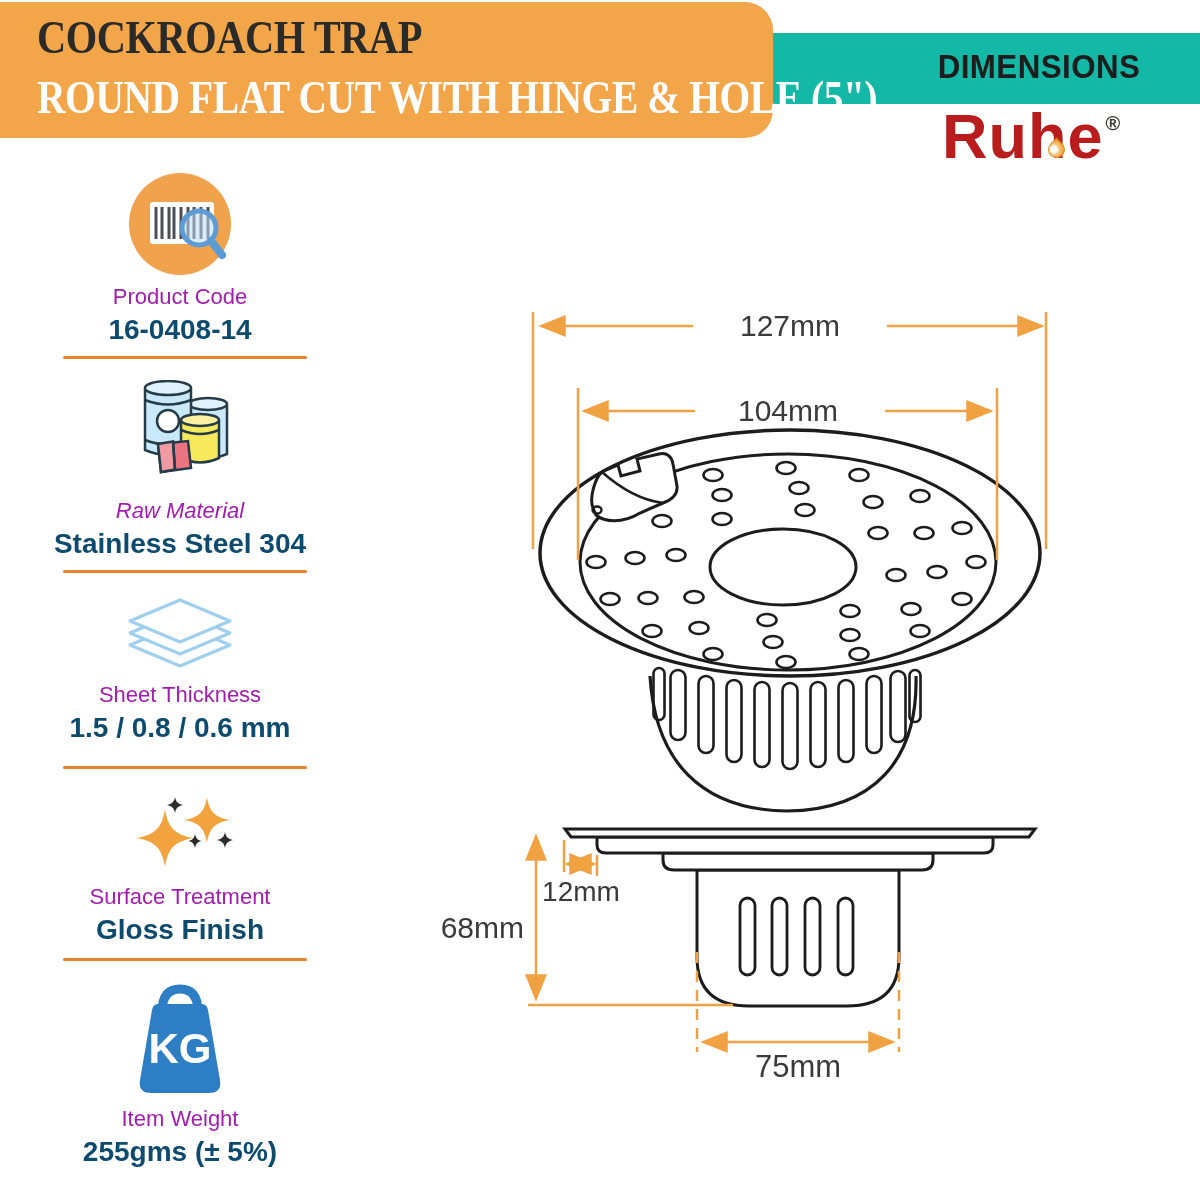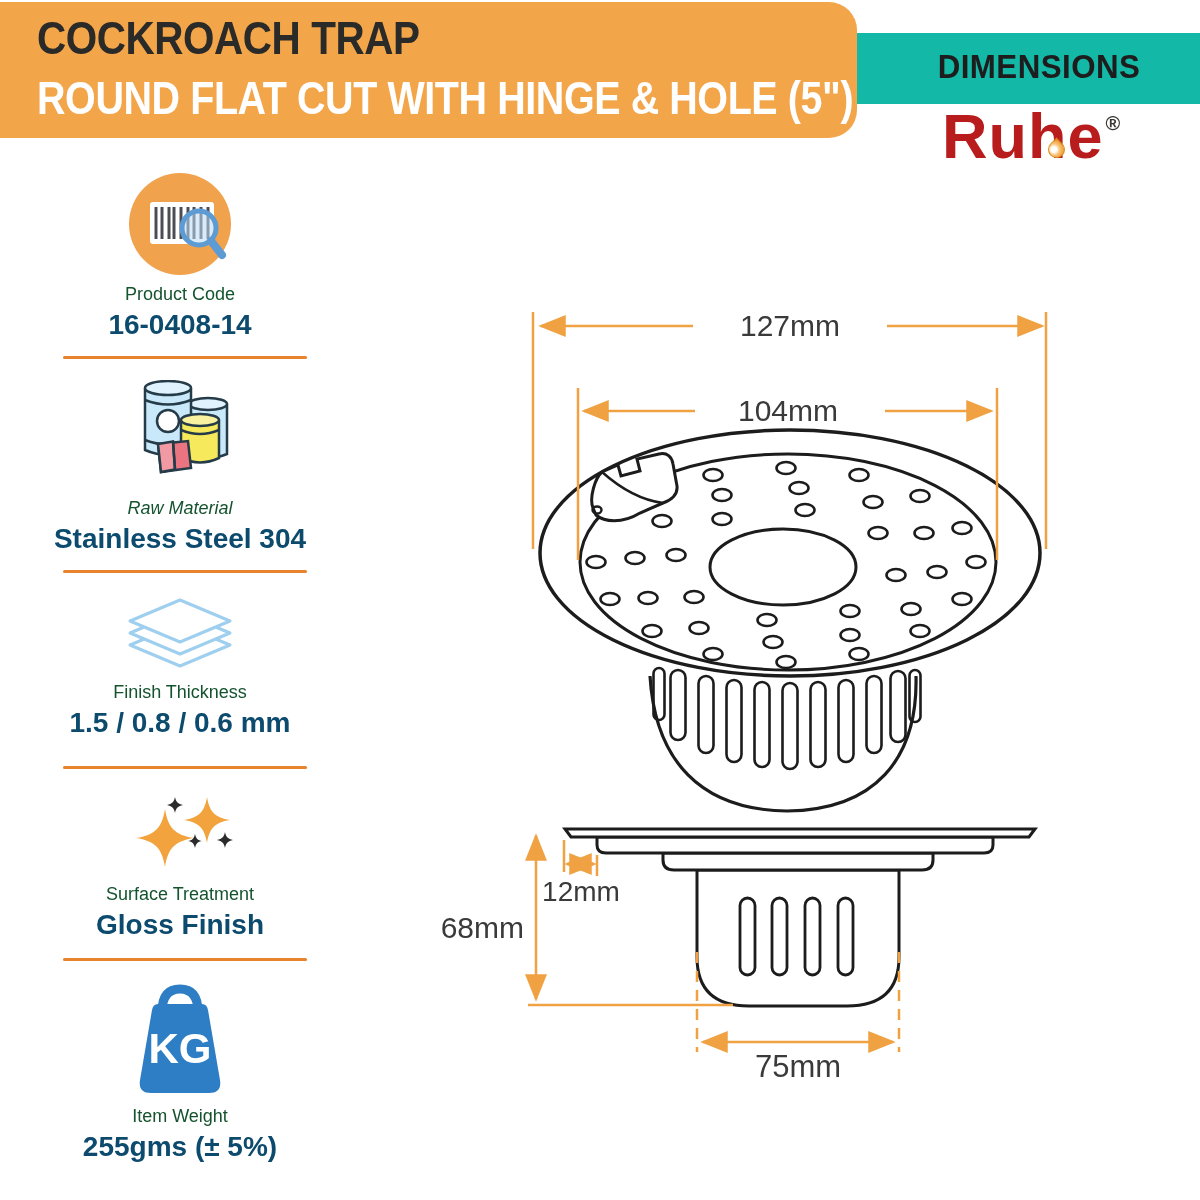--- a/index.html
+++ b/index.html
@@ -3,37 +3,37 @@
 <meta charset="utf-8">
 <style>
   html,body{margin:0;padding:0;background:#ffffff;}
   .page{position:relative;width:1200px;height:1200px;background:#ffffff;overflow:hidden;
         font-family:"Liberation Sans",sans-serif;color:#2b2b2b;}
 
   
   .gray-bar{position:absolute;left:628px;top:33px;width:590px;height:71px;background:#14b8a6;z-index:1;text-align:right;}
   .gray-bar .dim-label{position:absolute;right:78px;top:14px;font-size:34px;font-weight:bold;color:#1d1d1d;
         letter-spacing:.5px;transform:scaleX(.92);transform-origin:right top;white-space:nowrap;}
-  .header-orange{position:absolute;left:0;top:2px;width:857px;height:136px;background:#f3a54a;
-        border-radius:0 28px 28px 0;z-index:2;}
+  .header-orange{position:absolute;left:0;top:2px;width:773px;height:136px;background:#f3a54a;
+        border-radius:0 28px 28px 0;z-index:2;font-family:Liberation Serif, serif;}
   .header-title{position:absolute;left:37px;top:8px;font-size:47px;font-weight:bold;color:#2a2a28;
         transform:scaleX(.86);transform-origin:left top;white-space:nowrap;letter-spacing:-.5px;}
   .header-sub{position:absolute;left:37px;top:68px;font-size:47px;font-weight:bold;color:#ffffff;
         transform:scaleX(.84);transform-origin:left top;white-space:nowrap;letter-spacing:-.5px;}
   .brand{position:absolute;left:942px;top:104px;width:220px;height:72px;z-index:1;}
   .brand-text{font-size:63px;font-weight:bold;color:#b91c1c;letter-spacing:1px;line-height:64px;}
   .brand-reg{font-size:20px;font-weight:bold;color:#393734;vertical-align:28px;margin-left:2px;}
   .droplet{position:absolute;left:106px;top:37px;width:15px;height:15px;
         background:radial-gradient(circle at 38% 62%, #ffffff 0 20%, #f6c173 45%, #ee9d2f 78%);
         border:1.5px solid #e08c1f;border-radius:0 50% 50% 50%;transform:rotate(45deg);}
 
   
   .side-item{position:absolute;left:40px;width:280px;text-align:center;}
   .side-icon{display:block;margin:0 auto;}
-  .side-label{font-size:18px;color:#14532d;}
+  .side-label{font-size:22px;color:#a21caf;}
   .side-value{font-size:28px;font-weight:bold;color:#0c4a6e;margin-top:4px;}
   .divider{position:absolute;left:63px;width:244px;height:3px;background:#e8832e;border-radius:2px;}
   .drawing-svg{position:absolute;left:420px;top:280px;z-index:0;}
 </style>
 </head>
 <body>
 
 <div class="page">
 
   <svg class="drawing-svg" width="700" height="840" viewBox="420 280 700 840">
@@ -216,21 +216,21 @@
   <div class="divider" style="top:570px;"></div>
 
   <div class="side-item" style="top:598px;">
     <svg class="side-icon" width="110" height="72" viewBox="0 0 110 72">
       <g stroke="#9fcfef" stroke-width="3" fill="#ffffff" stroke-linejoin="round">
         <path d="M 55,26 L 105,47 L 55,68 L 5,47 Z"></path>
         <path d="M 55,14 L 105,35 L 55,56 L 5,35 Z"></path>
         <path d="M 55,2  L 105,23 L 55,44 L 5,23 Z"></path>
       </g>
     </svg>
-    <div class="side-label" style="margin-top:12px;">Finish Thickness</div>
+    <div class="side-label" style="margin-top:12px;">Sheet Thickness</div>
     <div class="side-value">1.5 / 0.8 / 0.6 mm</div>
   </div>
   <div class="divider" style="top:766px;"></div>
 
   <div class="side-item" style="top:792px;">
     <svg class="side-icon" width="130" height="82" viewBox="0 0 130 82">
       <g fill="#f2a33e">
         <path d="M 50,17 C 53,36 60,43 79,46 C 60,49 53,56 50,75 C 47,56 40,49 21,46 C 40,43 47,36 50,17 Z"></path>
         <path d="M 92,5 C 94.5,20 100,25.5 115,28 C 100,30.5 94.5,36 92,51 C 89.5,36 84,30.5 69,28 C 84,25.5 89.5,20 92,5 Z"></path>
       </g>

